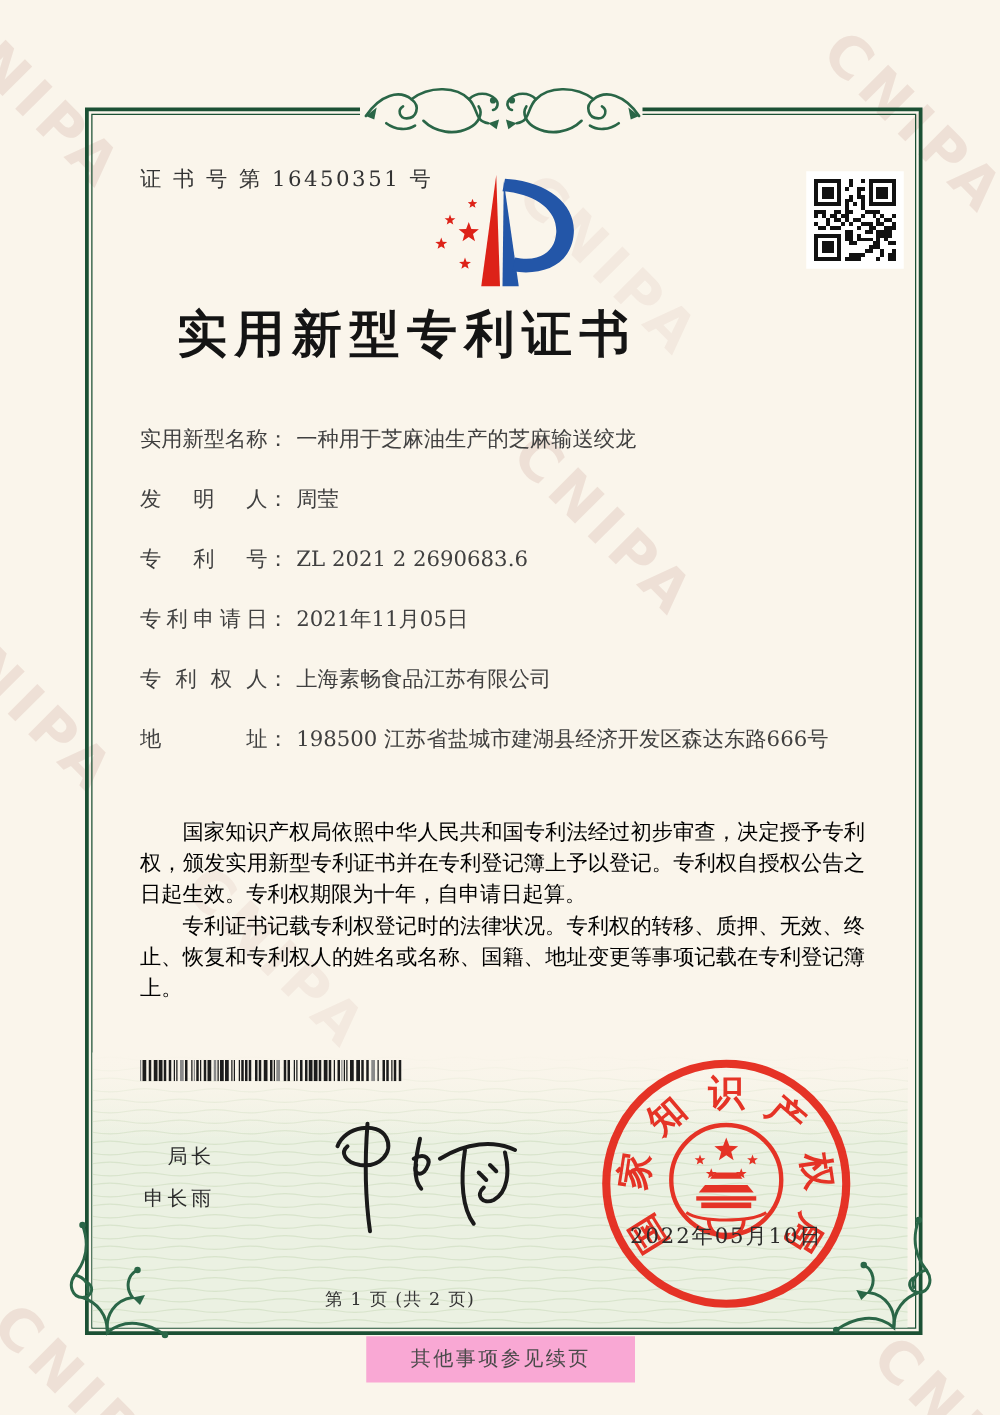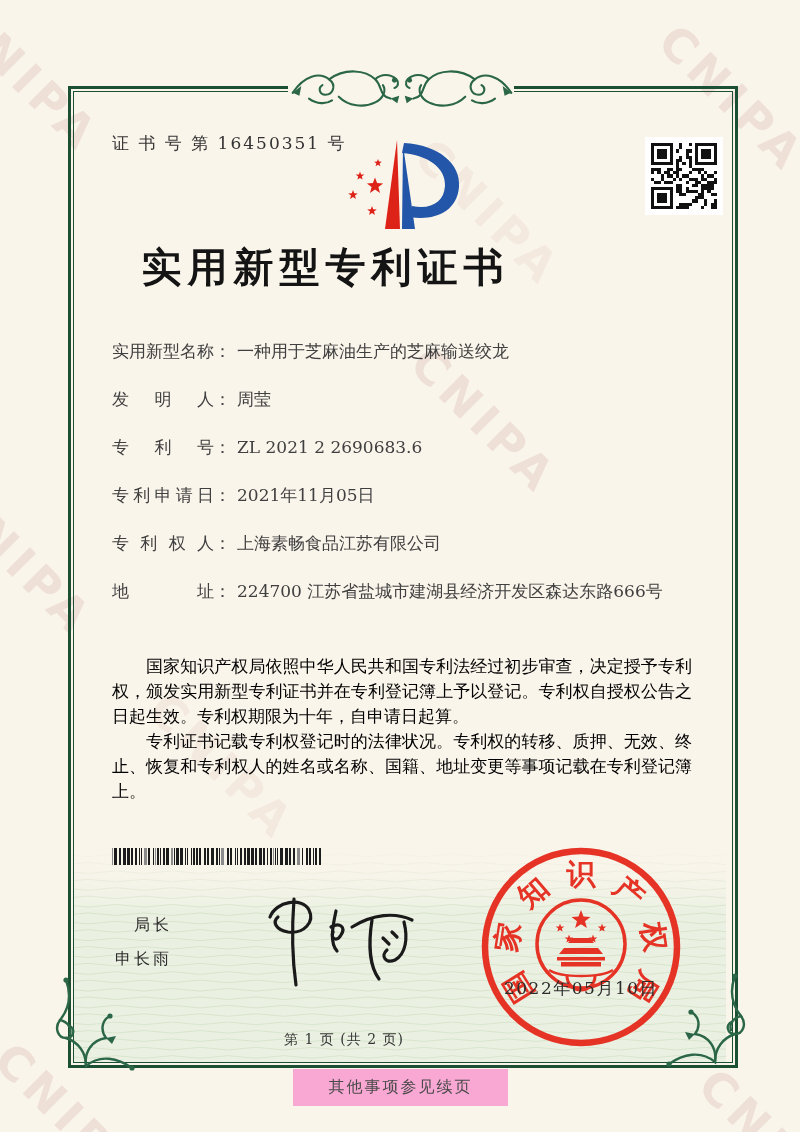--- a/index.html
+++ b/index.html
@@ -35,21 +35,21 @@
   .colon{margin-right:6px;}
   .flabel2{margin-left:50px;letter-spacing:2px;}
   .paras{position:absolute;left:112px;top:654px;width:580px;}
   .paras p{margin:0;text-align:justify;text-indent:2em;font-size:17px;line-height:25px;color:#000000;}
   .barcode{position:absolute;left:112px;top:848px;width:212px;height:17px;}
   .signer{position:absolute;left:115px;top:915px;font-size:16px;color:#2c2c2c;text-align:right;}
   .signer .role{margin:0 0 13px 0;letter-spacing:3px;}
   .signer .name{margin:0;letter-spacing:3px;}
   .signature{position:absolute;left:232px;top:885px;width:190px;height:108px;}
   .seal{position:absolute;left:476px;top:842px;width:210px;height:210px;opacity:.95;}
-  .page-info{position:absolute;left:0;top:1031px;width:640px;text-align:center;font-size:14px;color:#333;letter-spacing:1px;padding-left:24px;}
+  .page-info{position:absolute;left:0;top:1031px;width:640px;text-align:center;font-size:14px;color:#333;letter-spacing:1px;}
   .note-box{position:absolute;left:293px;top:1069px;width:215px;height:37px;background:#f9a8d4;
             display:flex;align-items:center;justify-content:center;font-size:16px;color:#4a4a4a;letter-spacing:2px;}
 </style>
 </head>
 <body>
 
 <div class="page">
 
   <span class="wm" style="left:-20px;top:-6px">CNIPA</span>
   <span class="wm" style="left:686px;top:14px">CNIPA</span>
@@ -403,21 +403,21 @@
   <div class="row" style="top:436px">
     <span class="flabel">专利号</span><span class="colon">：</span><span>ZL 2021 2 2690683.6</span>
   </div>
   <div class="row" style="top:484px">
     <span class="flabel">专利申请日</span><span class="colon">：</span><span>2021年11月05日</span>
   </div>
   <div class="row" style="top:532px">
     <span class="flabel">专利权人</span><span class="colon">：</span><span>上海素畅食品江苏有限公司</span>
   </div>
   <div class="row" style="top:580px">
-    <span class="flabel">地址</span><span class="colon">：</span><span>224700 江苏省盐城市建湖县经济开发区森达东路666号</span>
+    <span class="flabel">地址</span><span class="colon">：</span><span>198500 江苏省盐城市建湖县经济开发区森达东路666号</span>
   </div>
 
   <div class="paras">
     <p>国家知识产权局依照中华人民共和国专利法经过初步审查，决定授予专利权，颁发实用新型专利证书并在专利登记簿上予以登记。专利权自授权公告之日起生效。专利权期限为十年，自申请日起算。</p>
     <p>专利证书记载专利权登记时的法律状况。专利权的转移、质押、无效、终止、恢复和专利权人的姓名或名称、国籍、地址变更等事项记载在专利登记簿上。</p>
   </div>
 
   <svg id="barcode-svg" class="barcode" viewBox="0 0 212 17" preserveAspectRatio="none">
       <rect x="0" y="0" width="1" height="17" fill="#8a8a8a"></rect>
       <rect x="2" y="0" width="3" height="17" fill="#1c1c1c"></rect>

